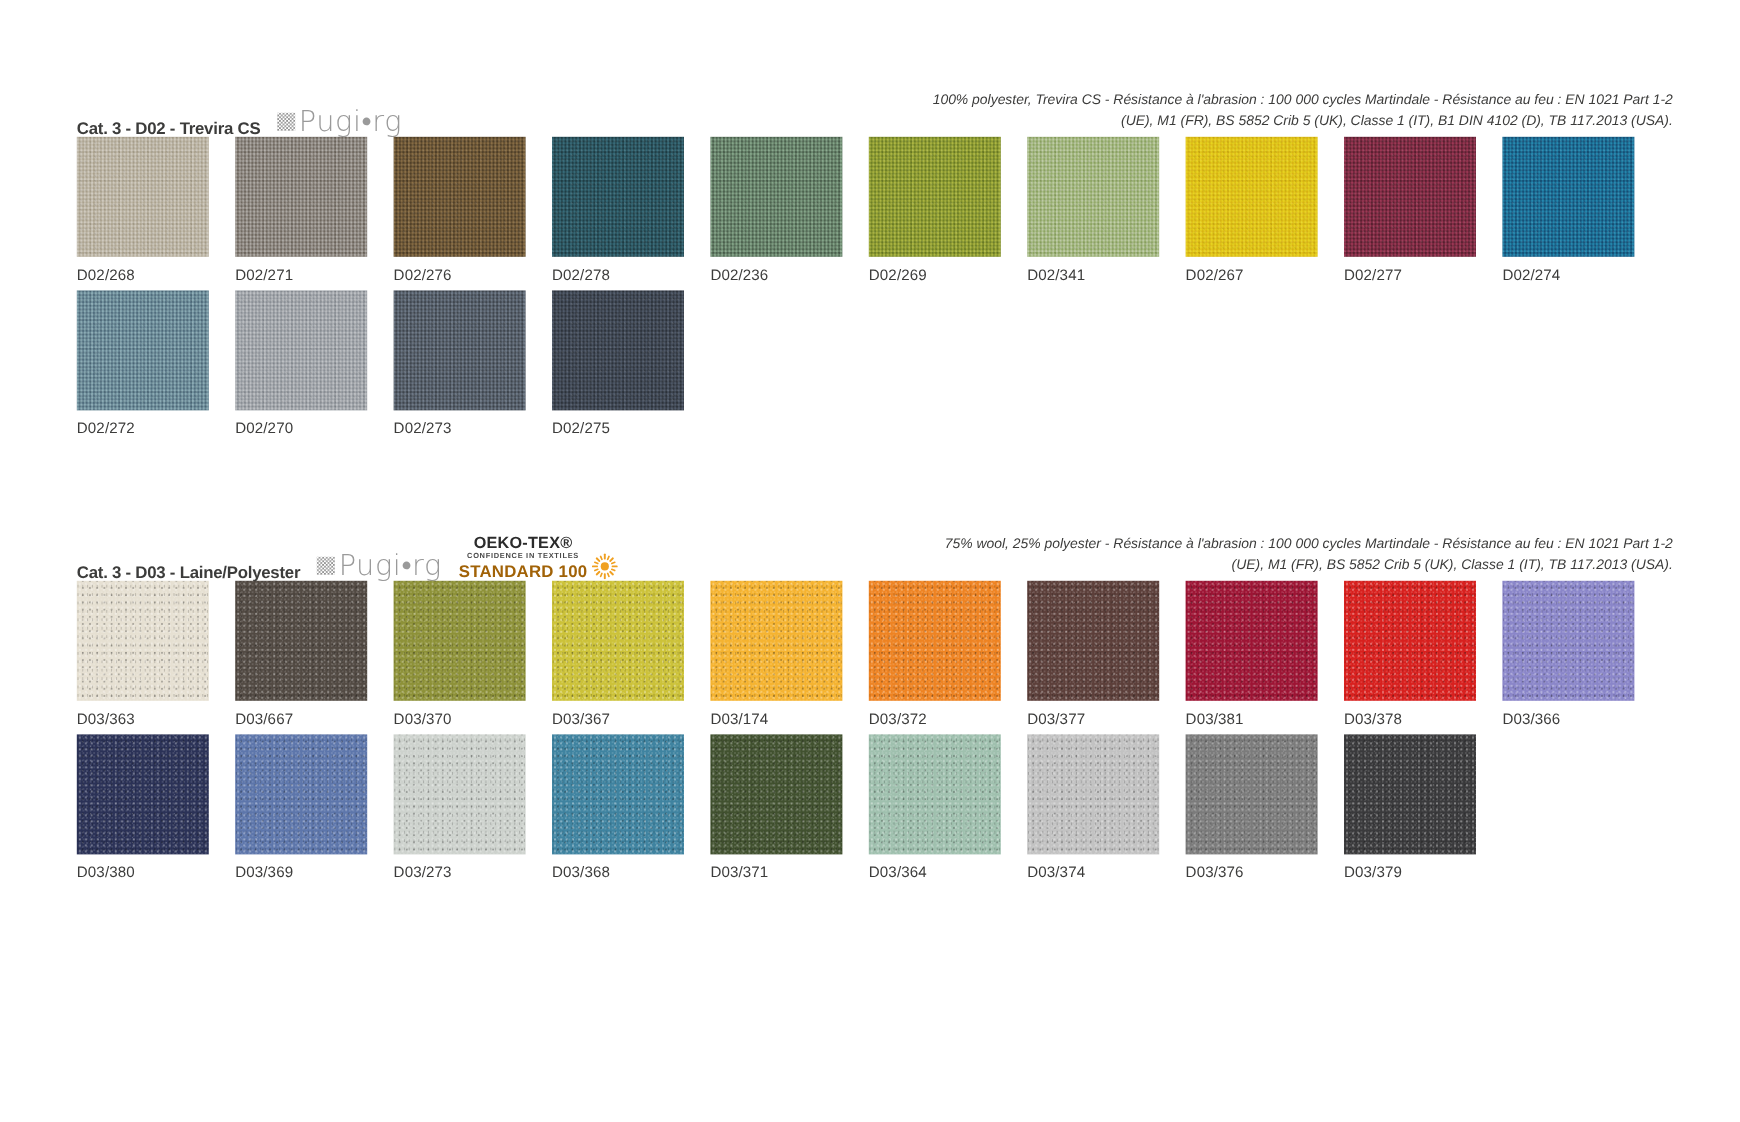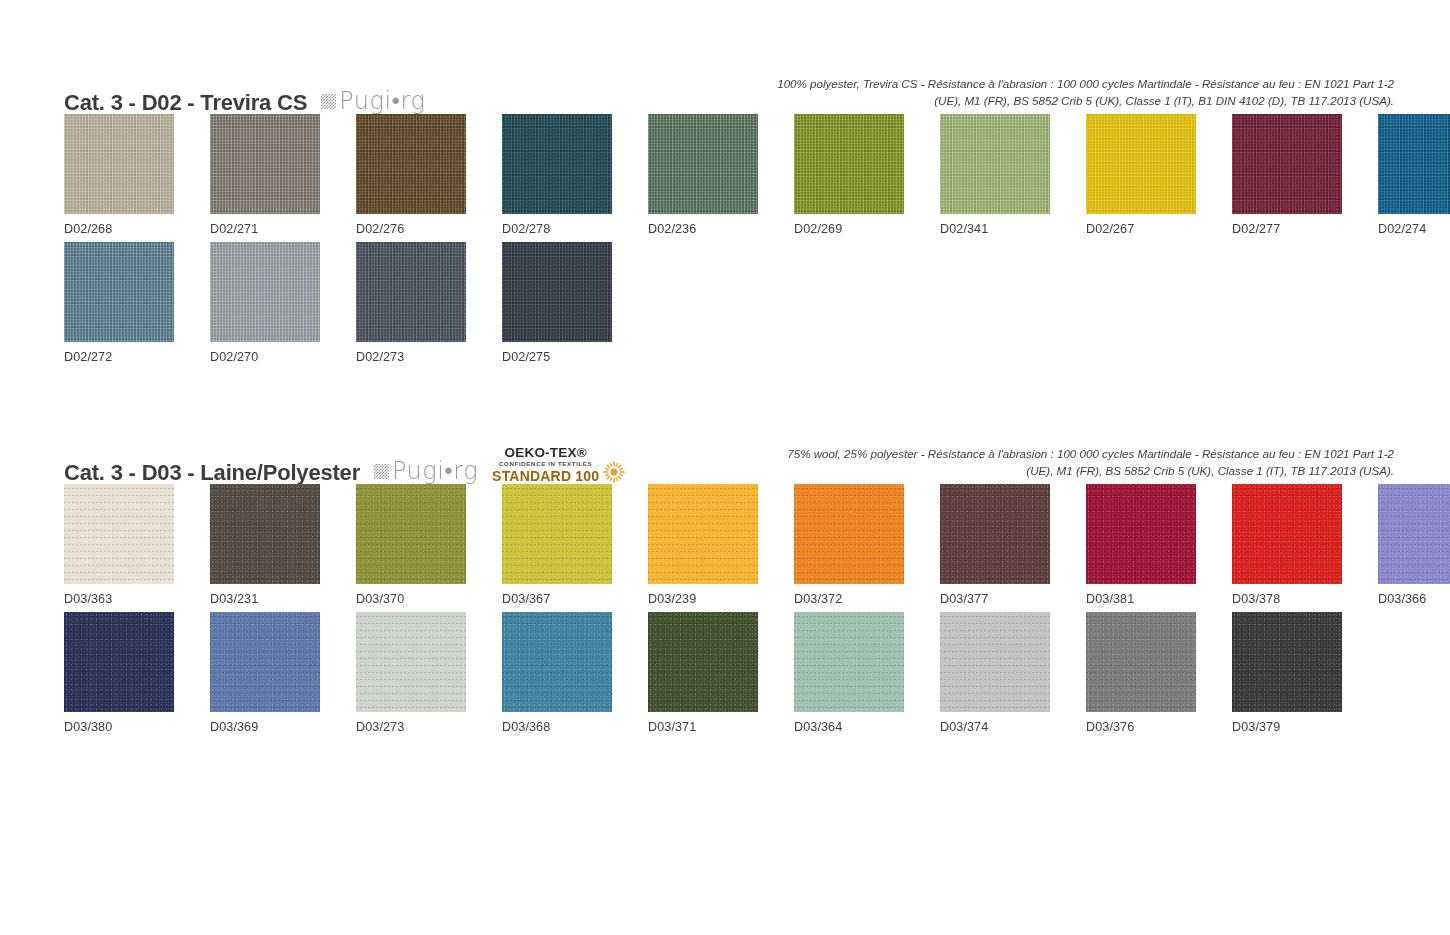--- a/index.html
+++ b/index.html
@@ -19,21 +19,21 @@
 
   .section-head {
     position: relative;
     height: 38px;
   }
   .title-row {
     position: absolute; left: 0; bottom: 0;
     display: flex; align-items: flex-end; gap: 14px;
   }
   .section-title {
-    font-size: 22px;
+    font-size: 14px;
     font-weight: bold;
     color: #3c3c3b;
     letter-spacing: -0.2px;
     white-space: nowrap;
     line-height: 1;
   }
 
   
   .pugi-logo {
     display: flex; align-items: center; gap: 3px;
@@ -88,21 +88,21 @@
     font-style: italic;
     color: #3c3c3b;
     line-height: 1.45;
   }
   #section-d03 .section-desc { top: 0px; }
   #section-d02 .section-desc { top: 0px; }
 
   
   .rows { position: absolute; left: 0; top: 38px; width: 1330px; }
   .row { display: flex; margin-bottom: 6px; }
-  .cell { width: 146px; flex: none; }
+  .cell { width: 132px; flex: none; }
   .swatch {
     width: 110px; height: 100px;
     position: relative;
     overflow: hidden;
   }
   .swatch-label {
     margin-top: 8px;
     font-size: 12.6px;
     color: #3c3c3b;
     letter-spacing: 0.1px;
@@ -285,33 +285,33 @@
 
     <div class="rows">
 
       <div class="row">
         <div class="cell">
           <div class="swatch tex-wool" style="background-color: rgb(230, 224, 210);"></div>
           <div class="swatch-label">D03/363</div>
         </div>
         <div class="cell">
           <div class="swatch tex-wool" style="background-color: rgb(82, 74, 67);"></div>
-          <div class="swatch-label">D03/231</div>
+          <div class="swatch-label">D03/667</div>
         </div>
         <div class="cell">
           <div class="swatch tex-wool" style="background-color: rgb(141, 145, 56);"></div>
           <div class="swatch-label">D03/370</div>
         </div>
         <div class="cell">
           <div class="swatch tex-wool" style="background-color: rgb(204, 194, 57);"></div>
           <div class="swatch-label">D03/367</div>
         </div>
         <div class="cell">
           <div class="swatch tex-wool" style="background-color: rgb(245, 179, 48);"></div>
-          <div class="swatch-label">D03/239</div>
+          <div class="swatch-label">D03/174</div>
         </div>
         <div class="cell">
           <div class="swatch tex-wool" style="background-color: rgb(238, 131, 34);"></div>
           <div class="swatch-label">D03/372</div>
         </div>
         <div class="cell">
           <div class="swatch tex-wool" style="background-color: rgb(92, 63, 58);"></div>
           <div class="swatch-label">D03/377</div>
         </div>
         <div class="cell">

